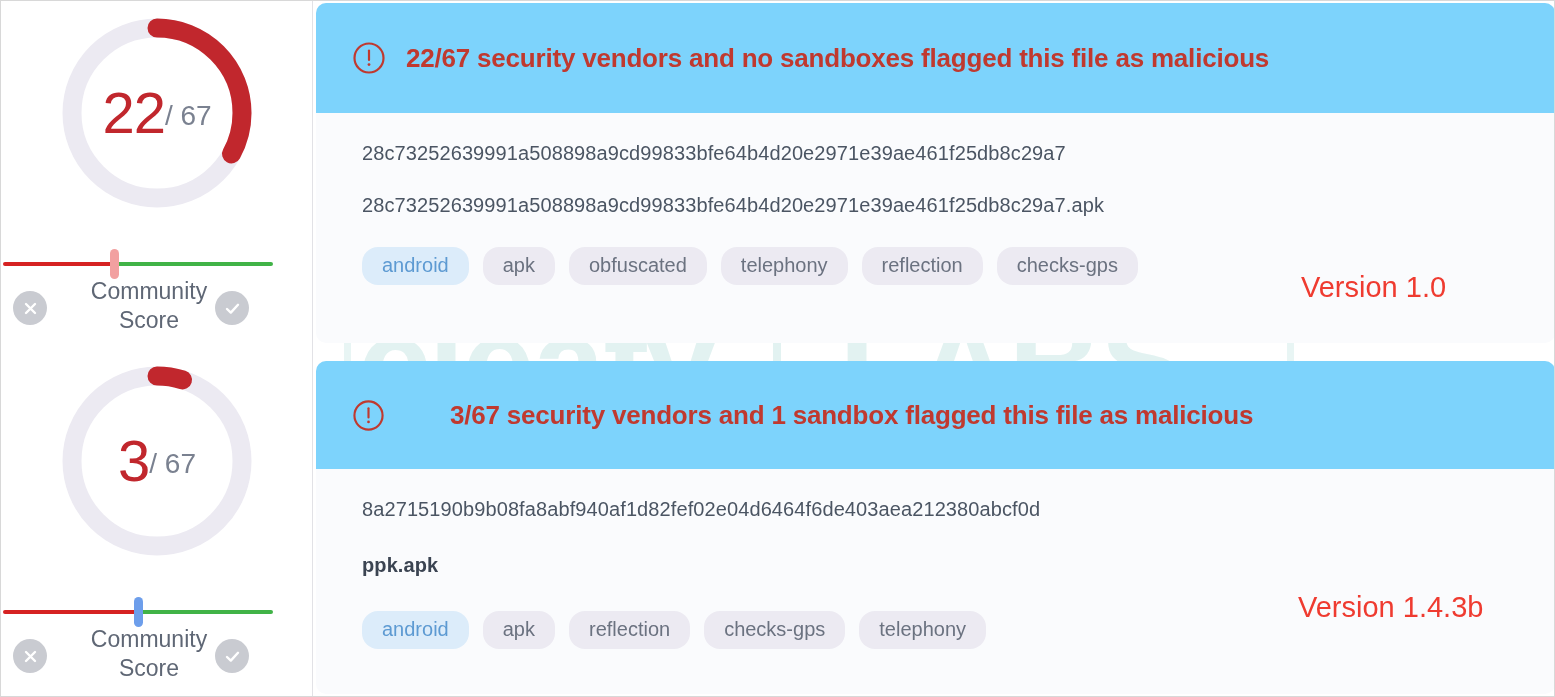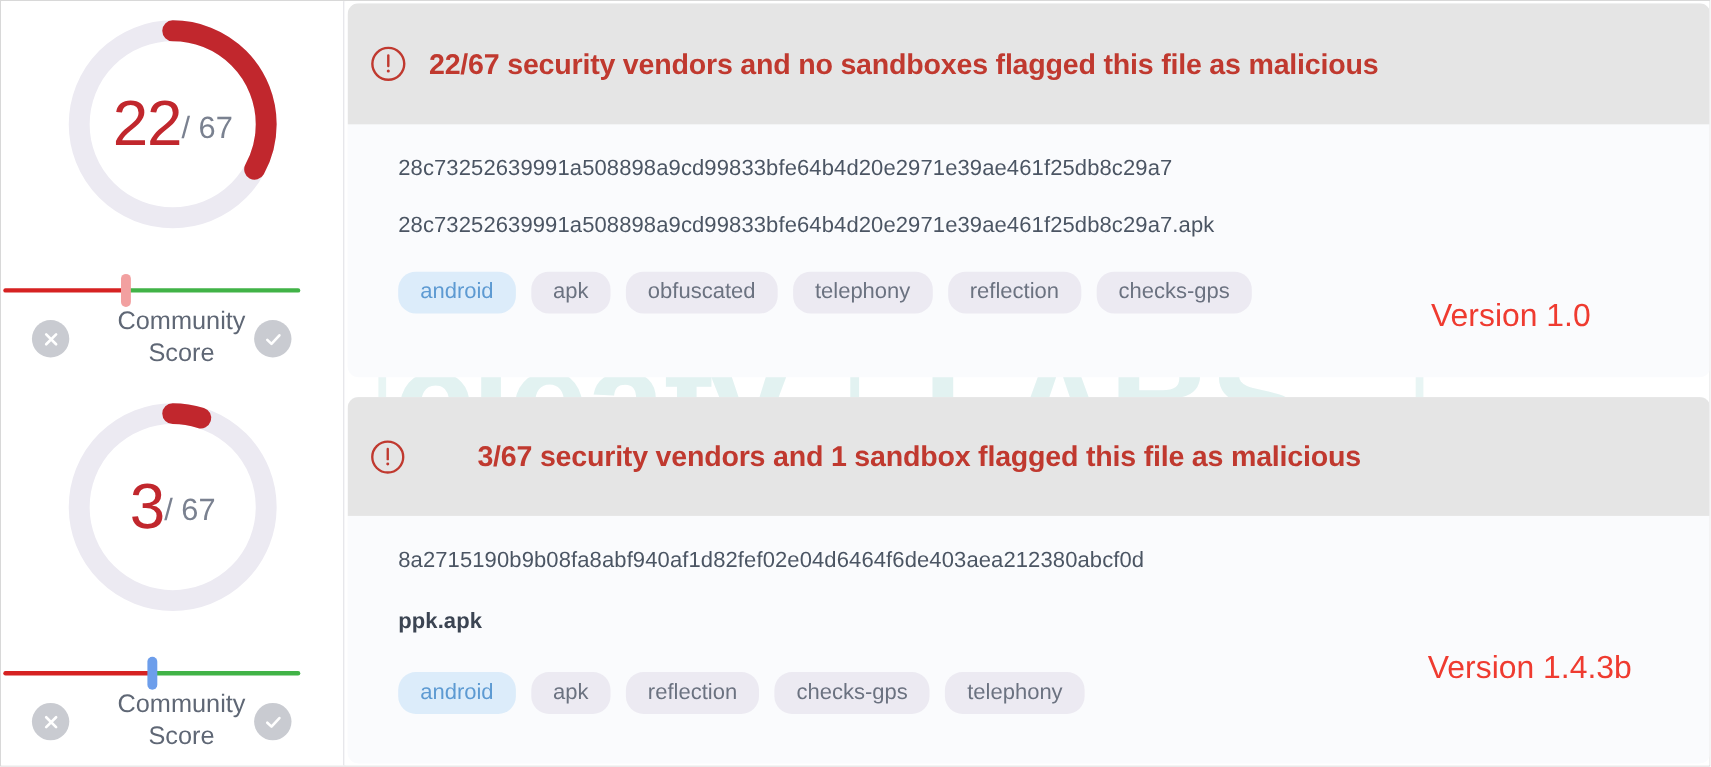--- a/index.html
+++ b/index.html
@@ -110,21 +110,21 @@
   .slider-handle {
     position: absolute;
     width: 9px;
     height: 30px;
     border-radius: 5px;
     top: -13px;
   }
 
   .community-row {
     position: absolute;
-    left: 16px;
+    left: 0;
     width: 296px;
     top: 276px;
     height: 64px;
   }
   .community-label {
     position: absolute;
     left: 50%;
     transform: translateX(-50%);
     top: 0;
     width: 180px;
@@ -210,25 +210,25 @@
   }
   .card.one { top: 2px; height: 340px; }
   .card.two { top: 360px; height: 333px; }
 
   .banner {
     position: absolute;
     left: 0;
     top: 0;
     width: 100%;
     height: 110px;
-    background: #e5e5e5;
+    background: #7dd3fc;
     display: flex;
     align-items: center;
     box-sizing: border-box;
-    padding-left: 20px;
+    padding-left: 36px;
   }
   .card.two .banner { height: 108px; gap: 45px; }
 
   .alert-icon {
     flex: 0 0 auto;
     margin-right: 20px;
     display: flex;
     align-items: center;
   }
   .banner-text {

